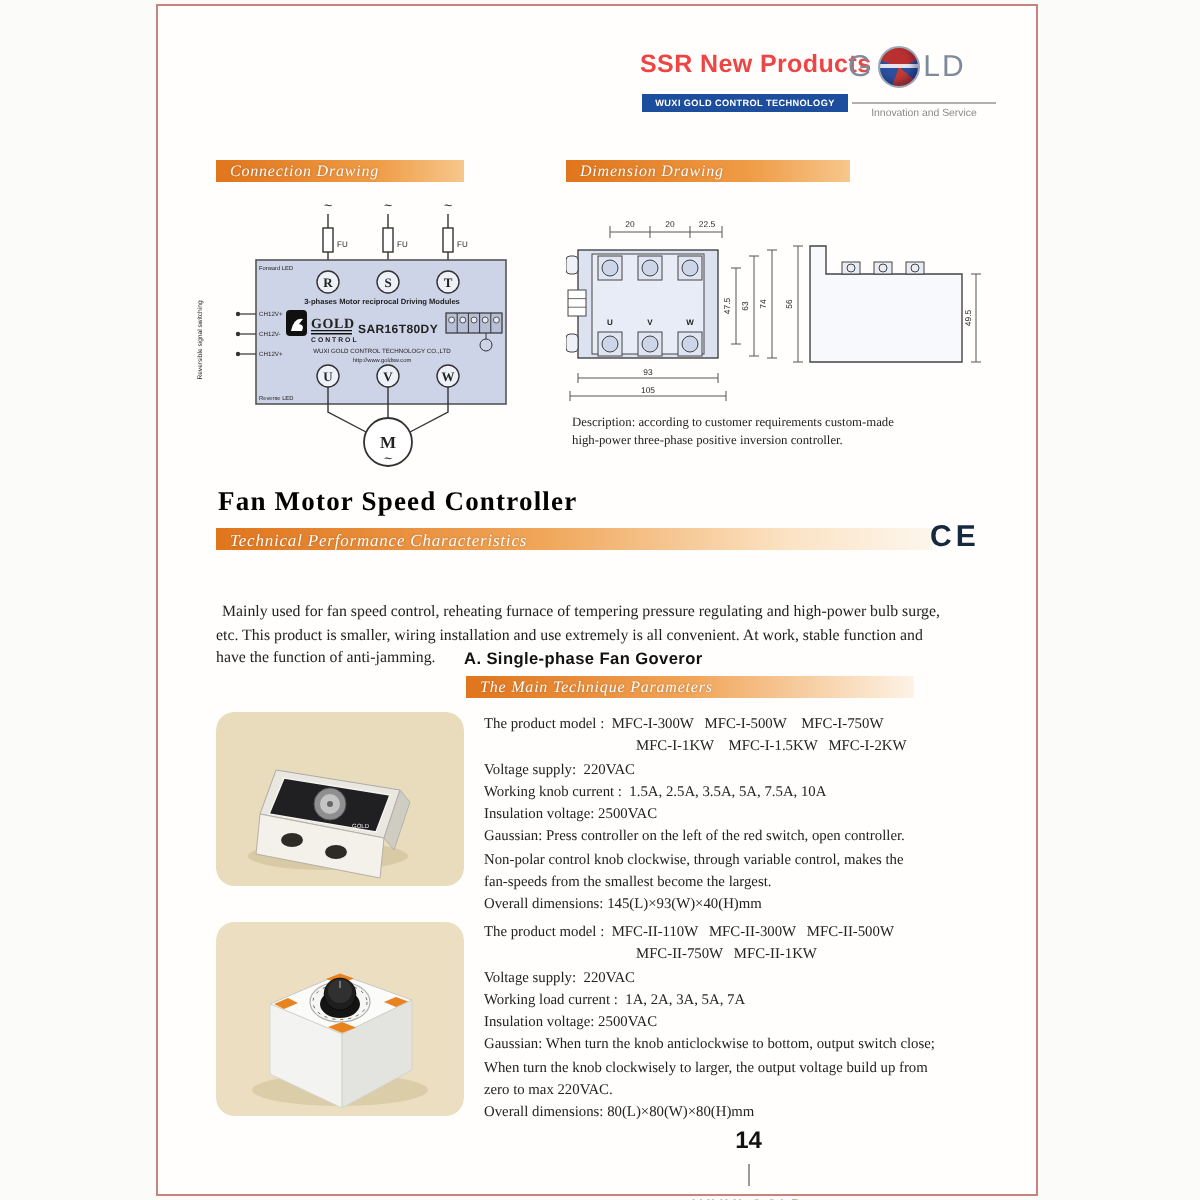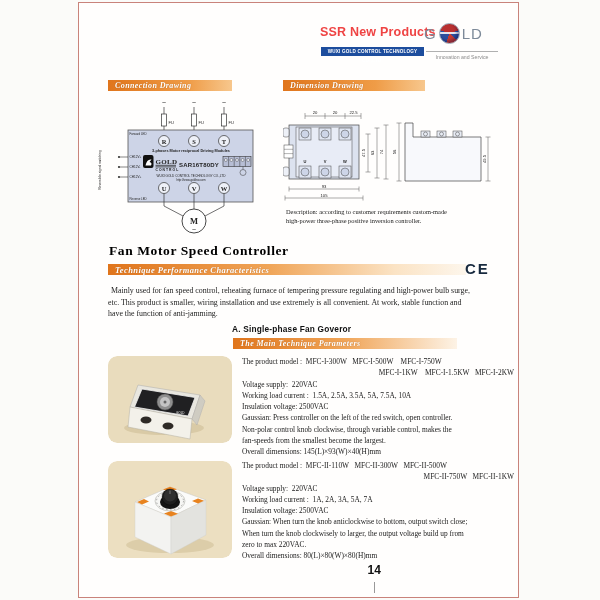--- a/index.html
+++ b/index.html
@@ -14,45 +14,45 @@
   .hdr-logo{left:424px;top:23px;display:flex;align-items:center;gap:2px;color:#7d8a99;}
   .logo-g,.logo-ld{font-size:15px;letter-spacing:1px;}
   .globe{width:19px;height:19px;border-radius:50%;display:inline-block;
     background:
       linear-gradient(transparent 8px, rgba(255,255,255,.85) 8px, rgba(255,255,255,.85) 10px, transparent 10px),
       conic-gradient(#b93030 0 70deg,#2c4f9e 70deg 130deg,#c43b34 130deg 200deg,#2c4f9e 200deg 290deg,#b93030 290deg 360deg);
     border:1px solid #9aa7b5;box-shadow:inset -2px -2px 3px rgba(0,0,60,.35);}
   .hdr-tagline{left:426px;top:51px;width:72px;border-top:1px solid #b0b0b0;color:#8a8a8a;font-size:5.2px;text-align:center;padding-top:1.5px;}
 
   
-  .banner{height:11px;color:#fff;font-family:"Liberation Serif",serif;font-style:italic;font-weight:bold;font-size:8px;
+  .banner{height:11px;color:#fff;font-family:"Liberation Serif",serif;font-style:italic;font-weight:normal;font-size:8px;
     padding:1px 12px 0 7px;box-sizing:border-box;letter-spacing:.4px;text-shadow:0 0 1px rgba(130,60,0,.55);white-space:nowrap;}
   .banner-conn{left:108px;top:80px;width:124px;background:linear-gradient(90deg,#e0751c,#ef9c47 65%,#f7c78d);}
   .banner-dim{left:283px;top:80px;width:142px;background:linear-gradient(90deg,#e0751c,#ef9c47 65%,#f7c78d);}
   .banner-tech{left:108px;top:264px;width:358px;font-size:8.5px;background:linear-gradient(90deg,#e0751c,#f0a558 45%,#fbe3c4 80%,#fdf6ec);}
   .banner-params{left:233px;top:338px;width:224px;background:linear-gradient(90deg,#e0751c,#f0a558 50%,#fdf3e6);}
 
   .conn-svg{left:95px;top:94px;width:180px;height:142px;}
   .dim-svg{left:283px;top:97px;width:225px;height:112px;}
   .dim-desc{left:286px;top:207px;width:222px;font-family:"Liberation Serif",serif;font-size:6.4px;color:#222;line-height:9px;}
 
   .main-title{left:109px;top:243px;font-family:"Liberation Serif",serif;font-weight:bold;font-size:13.5px;color:#000;letter-spacing:.6px;}
   .ce{left:465px;top:260px;font-weight:bold;font-size:15px;letter-spacing:2px;color:#17293e;}
-  .intro{left:108px;top:285px;font-family:"Liberation Serif",serif;font-size:7.9px;color:#222;}
+  .intro{left:108px;top:300px;font-family:"Liberation Serif",serif;font-size:7.9px;color:#222;}
   .intro div{height:11.5px;line-height:11.5px;white-space:pre;}
   .intro div:first-child{padding-left:3px;}
   .sub-a{left:232px;top:324px;font-weight:bold;font-size:8.3px;color:#111;letter-spacing:.2px;}
 
   .photo{border-radius:9px;overflow:hidden;}
   .photo1{left:108px;top:356px;width:124px;height:87px;}
   .photo2{left:108px;top:461px;width:124px;height:97px;}
 
   .spec{left:242px;width:272px;font-family:"Liberation Serif",serif;font-size:7.4px;color:#222;}
   .spec div{height:11.3px;line-height:11.3px;white-space:pre;}
-  .spec .indent{padding-left:76px;text-align:right;}
+  .spec .indent{padding-left:76px;}
 
   .footer{left:333px;top:563px;display:flex;align-items:center;gap:5px;flex-direction:column;}
   .f-num{font-weight:bold;font-size:12px;color:#111;}
   .f-sep{width:1px;height:11px;background:#999;}
   .f-brand{font-weight:normal;font-size:9px;color:#9a7a4e;letter-spacing:.5px;}
   .f-slogan{font-family:"Liberation Serif",serif;font-weight:bold;font-size:8.5px;color:#222;}
 
   
   svg text{font-family:"Liberation Sans",sans-serif;fill:#222;}
   .mid{text-anchor:middle;}
@@ -263,21 +263,21 @@
     <text class="ts42 mid" transform="rotate(-90 114 55)" x="114" y="54">56</text>
     <text class="ts42 mid" transform="rotate(-90 203.5 62)" x="203.5" y="61">49.5</text>
   </svg>
 
   <div class="abs dim-desc">
     <div>Description: according to customer requirements custom-made</div>
     <div>high-power three-phase positive  inversion controller.</div>
   </div>
 
   <div class="abs main-title">Fan Motor Speed Controller</div>
-  <div class="abs banner banner-tech">Technique Performance Characteristics</div>
+  <div class="abs banner banner-tech">Technical Performance Characteristics</div>
   <div class="abs ce">CE</div>
   <div class="abs intro">
     <div>Mainly used for fan speed control, reheating furnace of tempering pressure regulating and high-power bulb surge,</div>
     <div>etc. This product is smaller, wiring installation and use extremely is all convenient. At work, stable function and</div>
     <div>have the function of anti-jamming.</div>
   </div>
   <div class="abs sub-a">A. Single-phase Fan Goveror</div>
   <div class="abs banner banner-params">The Main Technique Parameters</div>
 
   <svg class="abs photo photo1" viewBox="0 0 124 87">
@@ -292,21 +292,21 @@
     <circle cx="57" cy="46" r="1.5" fill="#666"></circle>
     <ellipse cx="38" cy="64" rx="5.5" ry="3.5" fill="#2e2a26"></ellipse>
     <ellipse cx="60" cy="70" rx="5.5" ry="3.5" fill="#2e2a26"></ellipse>
     <text class="photo-label" x="68" y="58">GOLD</text>
   </svg>
 
   <div class="abs spec" style="top:356px">
     <div>The product model :  MFC-I-300W   MFC-I-500W    MFC-I-750W</div>
     <div class="indent">MFC-I-1KW    MFC-I-1.5KW   MFC-I-2KW</div>
     <div>Voltage supply:  220VAC</div>
-    <div>Working load current :  1.5A, 2.5A, 3.5A, 5A, 7.5A, 10A</div>
+    <div>Working knob current :  1.5A, 2.5A, 3.5A, 5A, 7.5A, 10A</div>
     <div>Insulation voltage: 2500VAC</div>
     <div>Gaussian: Press controller on the left of the red switch, open controller.</div>
     <div>Non-polar control knob clockwise, through variable control, makes the</div>
     <div>fan-speeds from the smallest become the largest.</div>
     <div>Overall dimensions: 145(L)×93(W)×40(H)mm</div>
   </div>
 
   <svg class="abs photo photo2" viewBox="0 0 124 97">
     <rect x="0" y="0" width="124" height="97" rx="9" fill="#ecdfc1"></rect>
     <ellipse cx="62" cy="84" rx="44" ry="8" fill="#dccda9"></ellipse>

